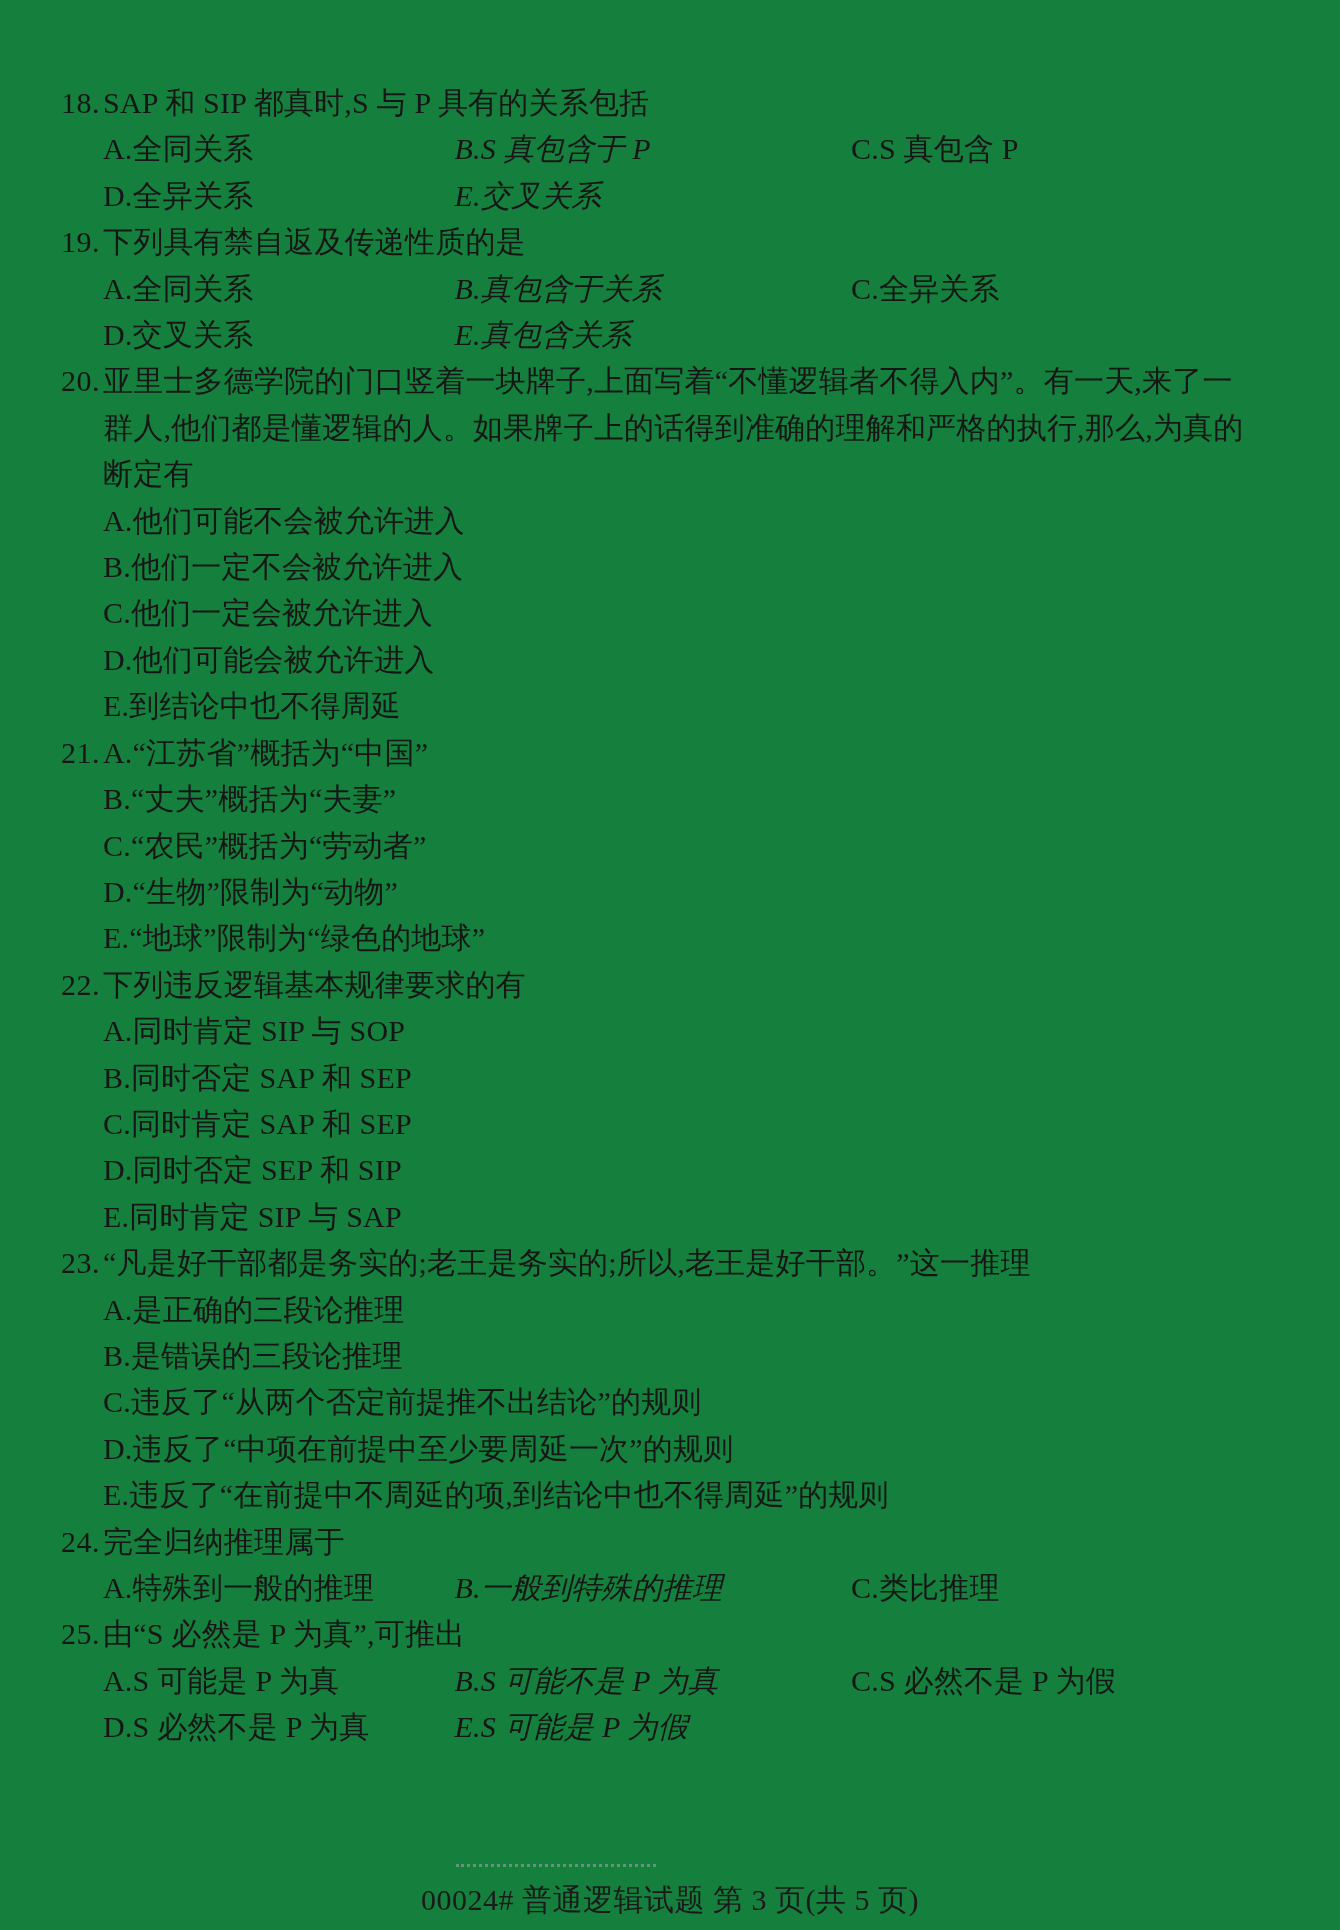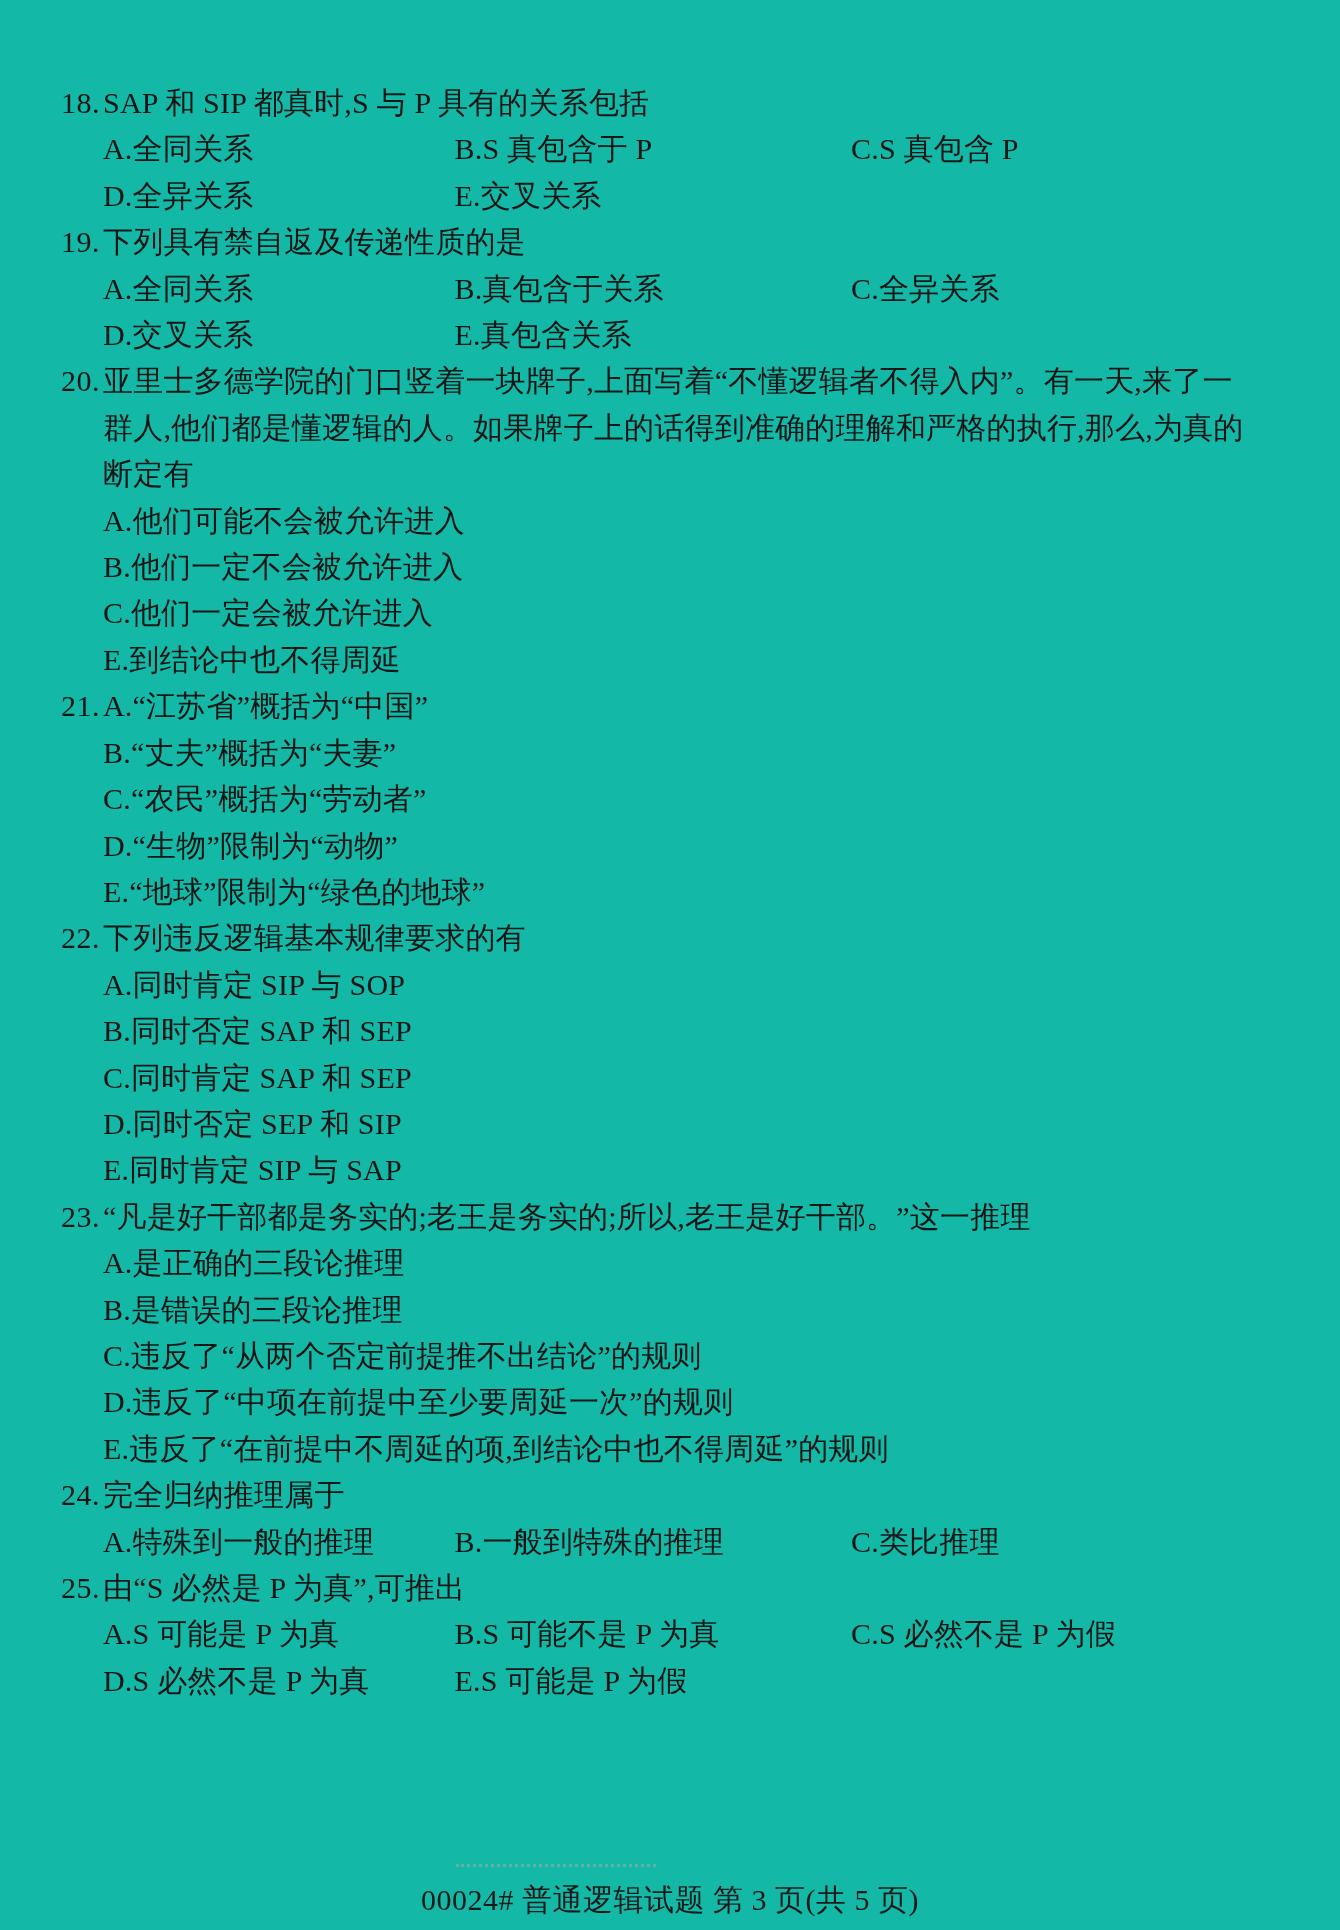--- a/index.html
+++ b/index.html
@@ -3,26 +3,26 @@
 <meta charset="utf-8">
 <style>
   html,body { margin:0; padding:0; }
   body {
     width:1340px; height:1930px;
     background:#ffffff;
     font-family:"Liberation Serif","DejaVu Serif",serif;
     color:#161616;
     -webkit-font-smoothing:antialiased;
   }
-  .page { position:relative; width:1340px; height:1930px; overflow:hidden; background:#14b8a6; }
+  .page { position:relative; width:1340px; height:1930px; overflow:hidden; background:#15803d; }
   .content { position:absolute; left:103px; top:80px; width:1230px; font-size:30px; }
   .line { line-height:46.4px; white-space:nowrap; position:relative; }
   .qnum { position:absolute; left:-42px; top:0; letter-spacing:0.5px; }
   .row3 .c1 { display:inline-block; width:344px; }
-  .row3 .c2 { display:inline-block; width:389px; }
+  .row3 .c2 { display:inline-block; width:389px;font-style:italic; }
   .row3 .c3 { display:inline-block; }
   .opt { letter-spacing:0.2px; }
   .stem { letter-spacing:0.2px; }
   .footer {
     position:absolute; top:1884px; left:0; width:100%;
     text-align:center; font-size:30px; line-height:32px;
     color:#1a1a1a; letter-spacing:0.5px;
   }
   .artifact {
     position:absolute; top:1864px; left:456px; width:200px; height:0;
@@ -74,20 +74,21 @@
       </div>
       <div class="line stem">
         <span>群人,他们都是懂逻辑的人。如果牌子上的话得到准确的理解和严格的执行,那么,为真的</span>
       </div>
       <div class="line stem">
         <span>断定有</span>
       </div>
       <div class="line"><span class="opt">A.他们可能不会被允许进入</span></div>
       <div class="line"><span class="opt">B.他们一定不会被允许进入</span></div>
       <div class="line"><span class="opt">C.他们一定会被允许进入</span></div>
+      <div class="line"><span class="opt">D.他们可能会被允许进入</span></div>
       <div class="line"><span class="opt">E.到结论中也不得周延</span></div>
     </section>
 
     <section>
       <div class="line stem">
         <span class="qnum">21.</span>
       </div>
       <div class="line"><span class="opt">A.“江苏省”概括为“中国”</span></div>
       <div class="line"><span class="opt">B.“丈夫”概括为“夫妻”</span></div>
       <div class="line"><span class="opt">C.“农民”概括为“劳动者”</span></div>

